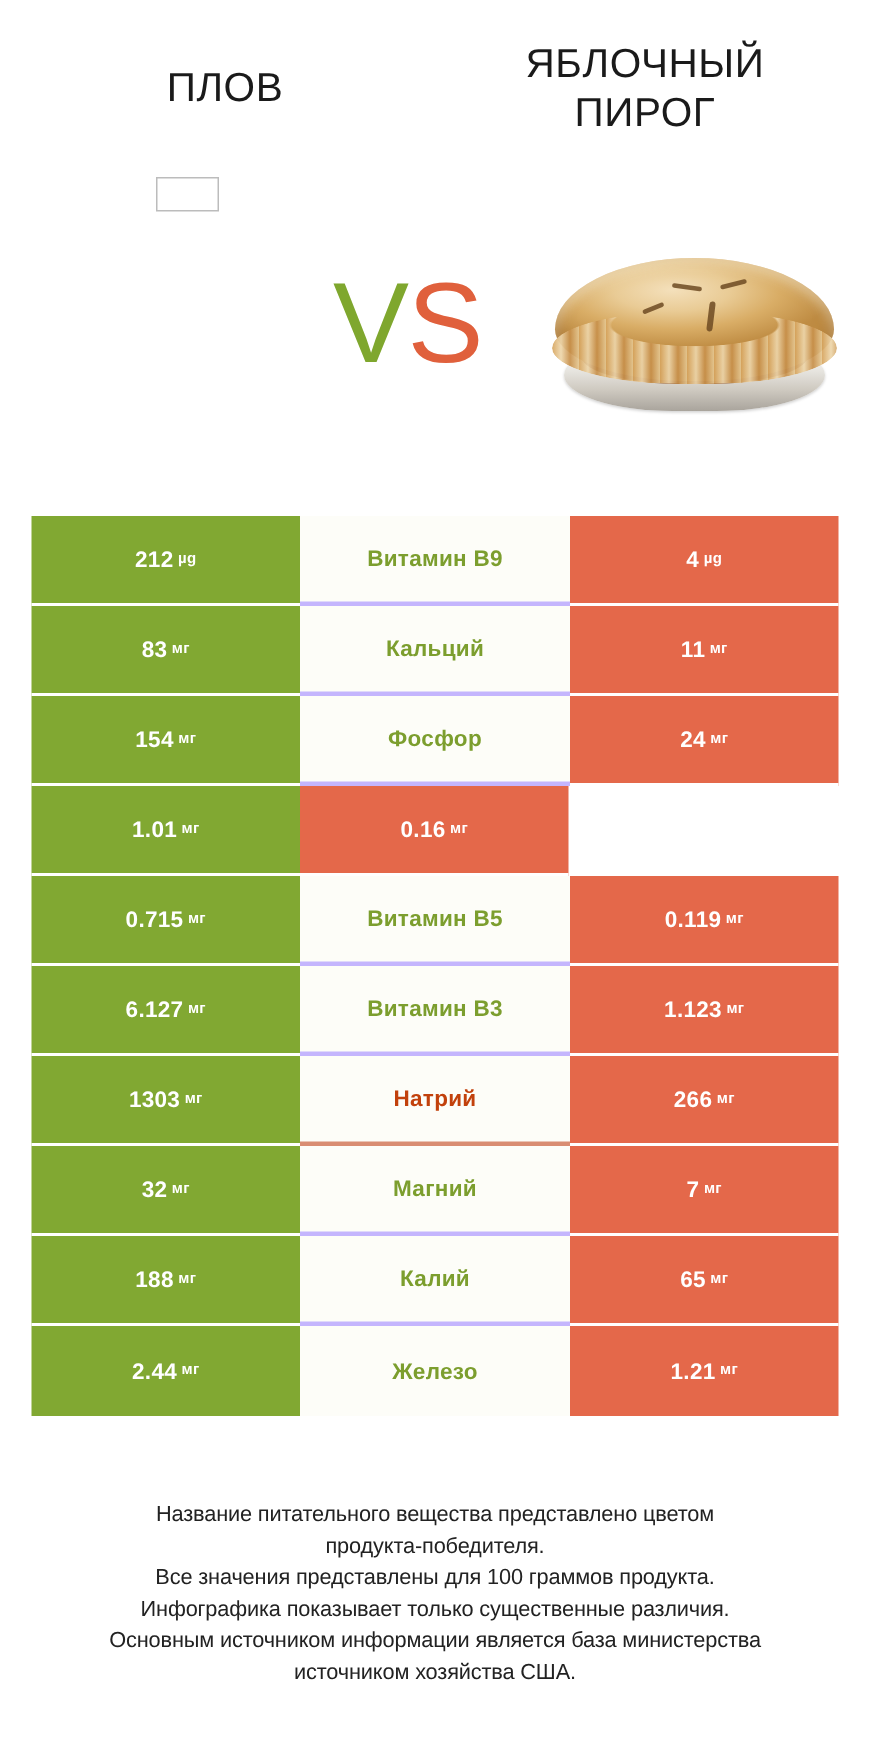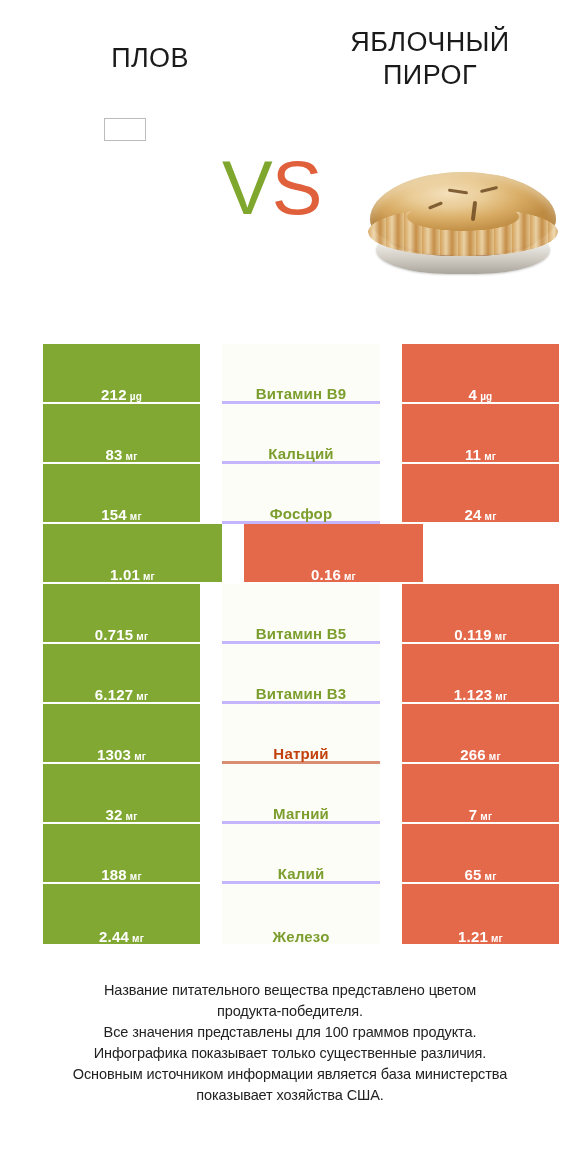--- a/index.html
+++ b/index.html
@@ -59,21 +59,21 @@
     top: 118px;
     width: 42px;
     height: 23px;
     border: 1px solid #bcbcbc;
     background: #ffffff;
   }
 
   .vs {
     position: absolute;
     left: 222px;
-    top: 150px;
+    top: 178px;
     font-size: 76px;
     font-weight: 400;
     line-height: 1;
     letter-spacing: -1px;
   }
   .vs .v { color: #7FA72E; }
   .vs .s { color: #E0603C; }
 
   
   .pie-wrap {
@@ -152,27 +152,26 @@
 
   .row {
     display: flex;
     flex: 1 1 60px;
     height: 60px;
     min-height: 60px;
   }
 
   .cell {
     display: flex;
-    align-items: flex-end;
+    align-items: center;
     justify-content: center;
     font-size: 15px;
     font-weight: 700;
     letter-spacing: 0.2px;
     line-height: 1;
-    margin-left: 22px;
   }
 
   .cell-left {
     width: 179px;
     background: #81A832;
     color: #ffffff;
     border-bottom: 2px solid #ffffff;
   }
 
   .cell-mid {
@@ -204,21 +203,21 @@
   .unit {
     font-size: 10px;
     font-weight: 700;
     margin-left: 3px;
   }
 
   
   .footer {
     position: absolute;
     left: 20px;
-    top: 980px;
+    top: 1000px;
     width: 540px;
     text-align: center;
     font-size: 14.5px;
     line-height: 1.45;
     color: #222222;
     letter-spacing: -0.1px;
   }
   .footer-line { display: block; }
 </style>
 </head>
@@ -362,16 +361,16 @@
         </div>
       </div>
     </div>
 
   <div class="footer" id="footer-notes">
       <span class="footer-line">Название питательного вещества представлено цветом</span>
       <span class="footer-line">продукта-победителя.</span>
       <span class="footer-line">Все значения представлены для 100 граммов продукта.</span>
       <span class="footer-line">Инфографика показывает только существенные различия.</span>
       <span class="footer-line">Основным источником информации является база министерства</span>
-      <span class="footer-line">показывает хозяйства США.</span>
+      <span class="footer-line">источником хозяйства США.</span>
     </div>
 
 </div>
 
 </body></html>

